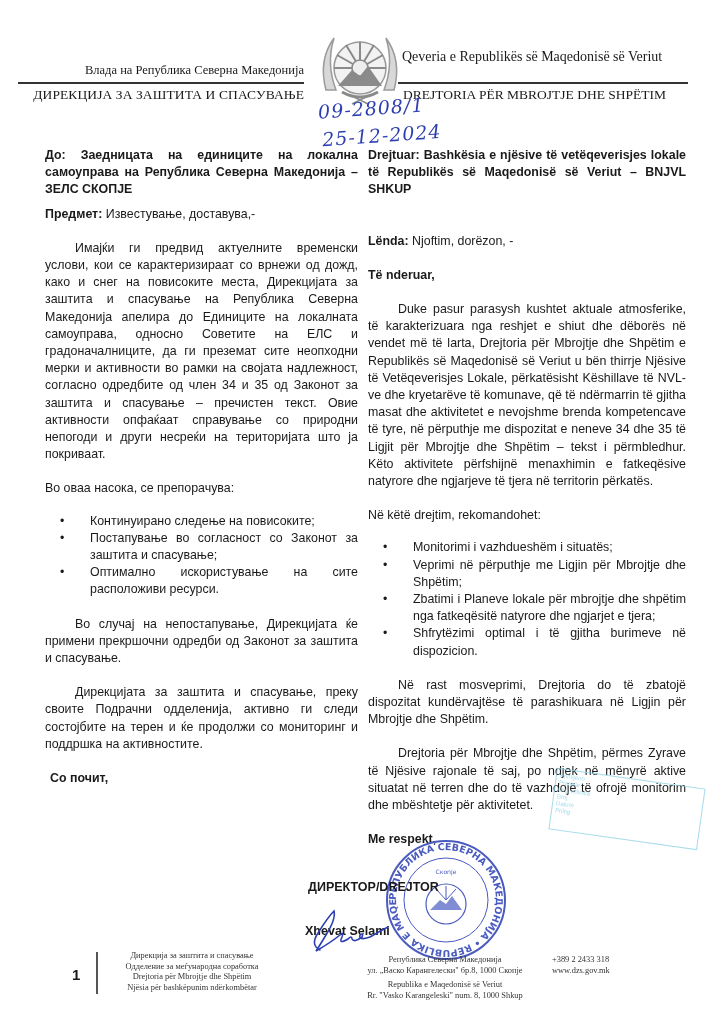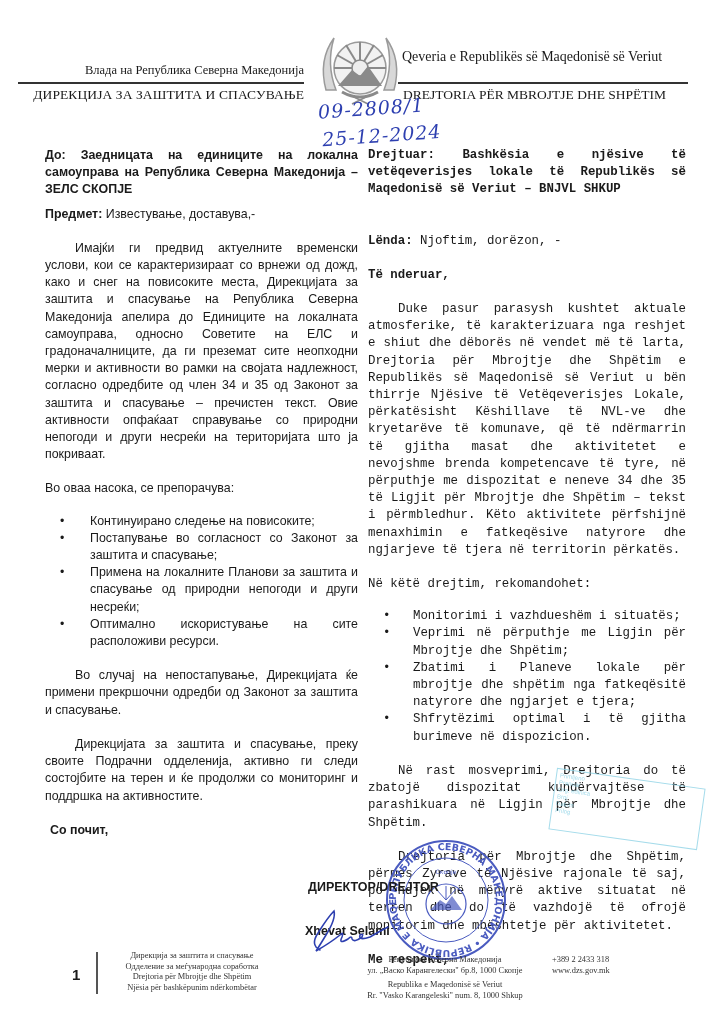--- a/index.html
+++ b/index.html
@@ -18,21 +18,21 @@
 
   
   .hand { font-family: "DejaVu Serif", serif; font-style: italic; color: #2d3fb0; font-size: 19px; transform: rotate(-4deg); letter-spacing: 1px; }
   .hand1 { left: 318px; top: 97px; }
   .hand2 { left: 322px; top: 124px; }
 
   
   .col { font-size: 12.4px; line-height: 17.2px; text-align: justify; }
   .col p { margin: 0; }
   .colL { left: 45px; width: 313px; }
-  .colR { left: 368px; width: 318px; font-family: Liberation Mono, monospace; }
+  .colR { left: 368px; width: 318px; }
   .b { font-weight: bold; }
   .indent { text-indent: 30px; }
   ul.bul { margin: 0; padding: 0; list-style: none; }
   ul.bul li { position: relative; padding-left: 45px; }
   ul.bul li::before { content: "•"; position: absolute; left: 15px; top: 0; }
 
   
   .rect-stamp { left: 552px; top: 778px; width: 150px; height: 62px; border: 1.5px solid #8fd3e6; transform: rotate(8deg); color: #8fd3e6; font-size: 6px; line-height: 7px; padding: 3px; box-sizing: border-box; opacity: 0.8; }
 
   
@@ -86,21 +86,20 @@
 <div class="abs hand hand2">25-12-2024</div>
 
 <div class="abs col colL" style="top:147px;">
   <p class="b"><span>До:</span> <span>Заедницата на единиците на локална самоуправа на Република Северна Македонија – ЗЕЛС СКОПЈЕ</span></p>
   <p style="margin-top:7px;"><span class="b">Предмет:</span> <span>Известување, доставува,-</span></p>
   <p class="indent" style="margin-top:17px;">Имајќи ги предвид актуелните временски услови, кои се карактеризираат со врнежи од дожд, како и снег на повисоките места, Дирекцијата за заштита и спасување на Република Северна Македонија апелира до Единиците на локалната самоуправа, односно Советите на ЕЛС и градоначалниците, да ги преземат сите неопходни мерки и активности во рамки на својата надлежност, согласно одредбите од член 34 и 35 од Законот за заштита и спасување – пречистен текст. Овие активности опфаќаат справување со природни непогоди и други несреќи на територијата што ја покриваат.</p>
   <p style="margin-top:17px;">Во оваа насока, се препорачува:</p>
   <ul class="bul" style="margin-top:15px;">
     <li>Континуирано следење на повисоките;</li>
     <li>Постапување во согласност со Законот за заштита и спасување;</li>
-    <li>Примена на локалните Планови за заштита и спасување од природни непогоди и други несреќи;</li>
     <li>Оптимално искористување на сите расположиви ресурси.</li>
   </ul>
   <p class="indent" style="margin-top:17px;">Во случај на непостапување, Дирекцијата ќе примени прекршочни одредби од Законот за заштита и спасување.</p>
   <p class="indent" style="margin-top:17px;">Дирекцијата за заштита и спасување, преку своите Подрачни одделенија, активно ги следи состојбите на терен и ќе продолжи со мониторинг и поддршка на активностите.</p>
   <p class="b" style="margin-top:17px; padding-left:5px;">Со почит,</p>
 </div>
 
 <div class="abs col colR" style="top:147px;">
   <p class="b"><span>Drejtuar:</span> <span>Bashkësia e njësive të vetëqeverisjes lokale të Republikës së Maqedonisë së Veriut – BNJVL SHKUP</span></p>
   <p style="margin-top:34px;"><span class="b">Lënda:</span> <span>Njoftim, dorëzon, -</span></p>

